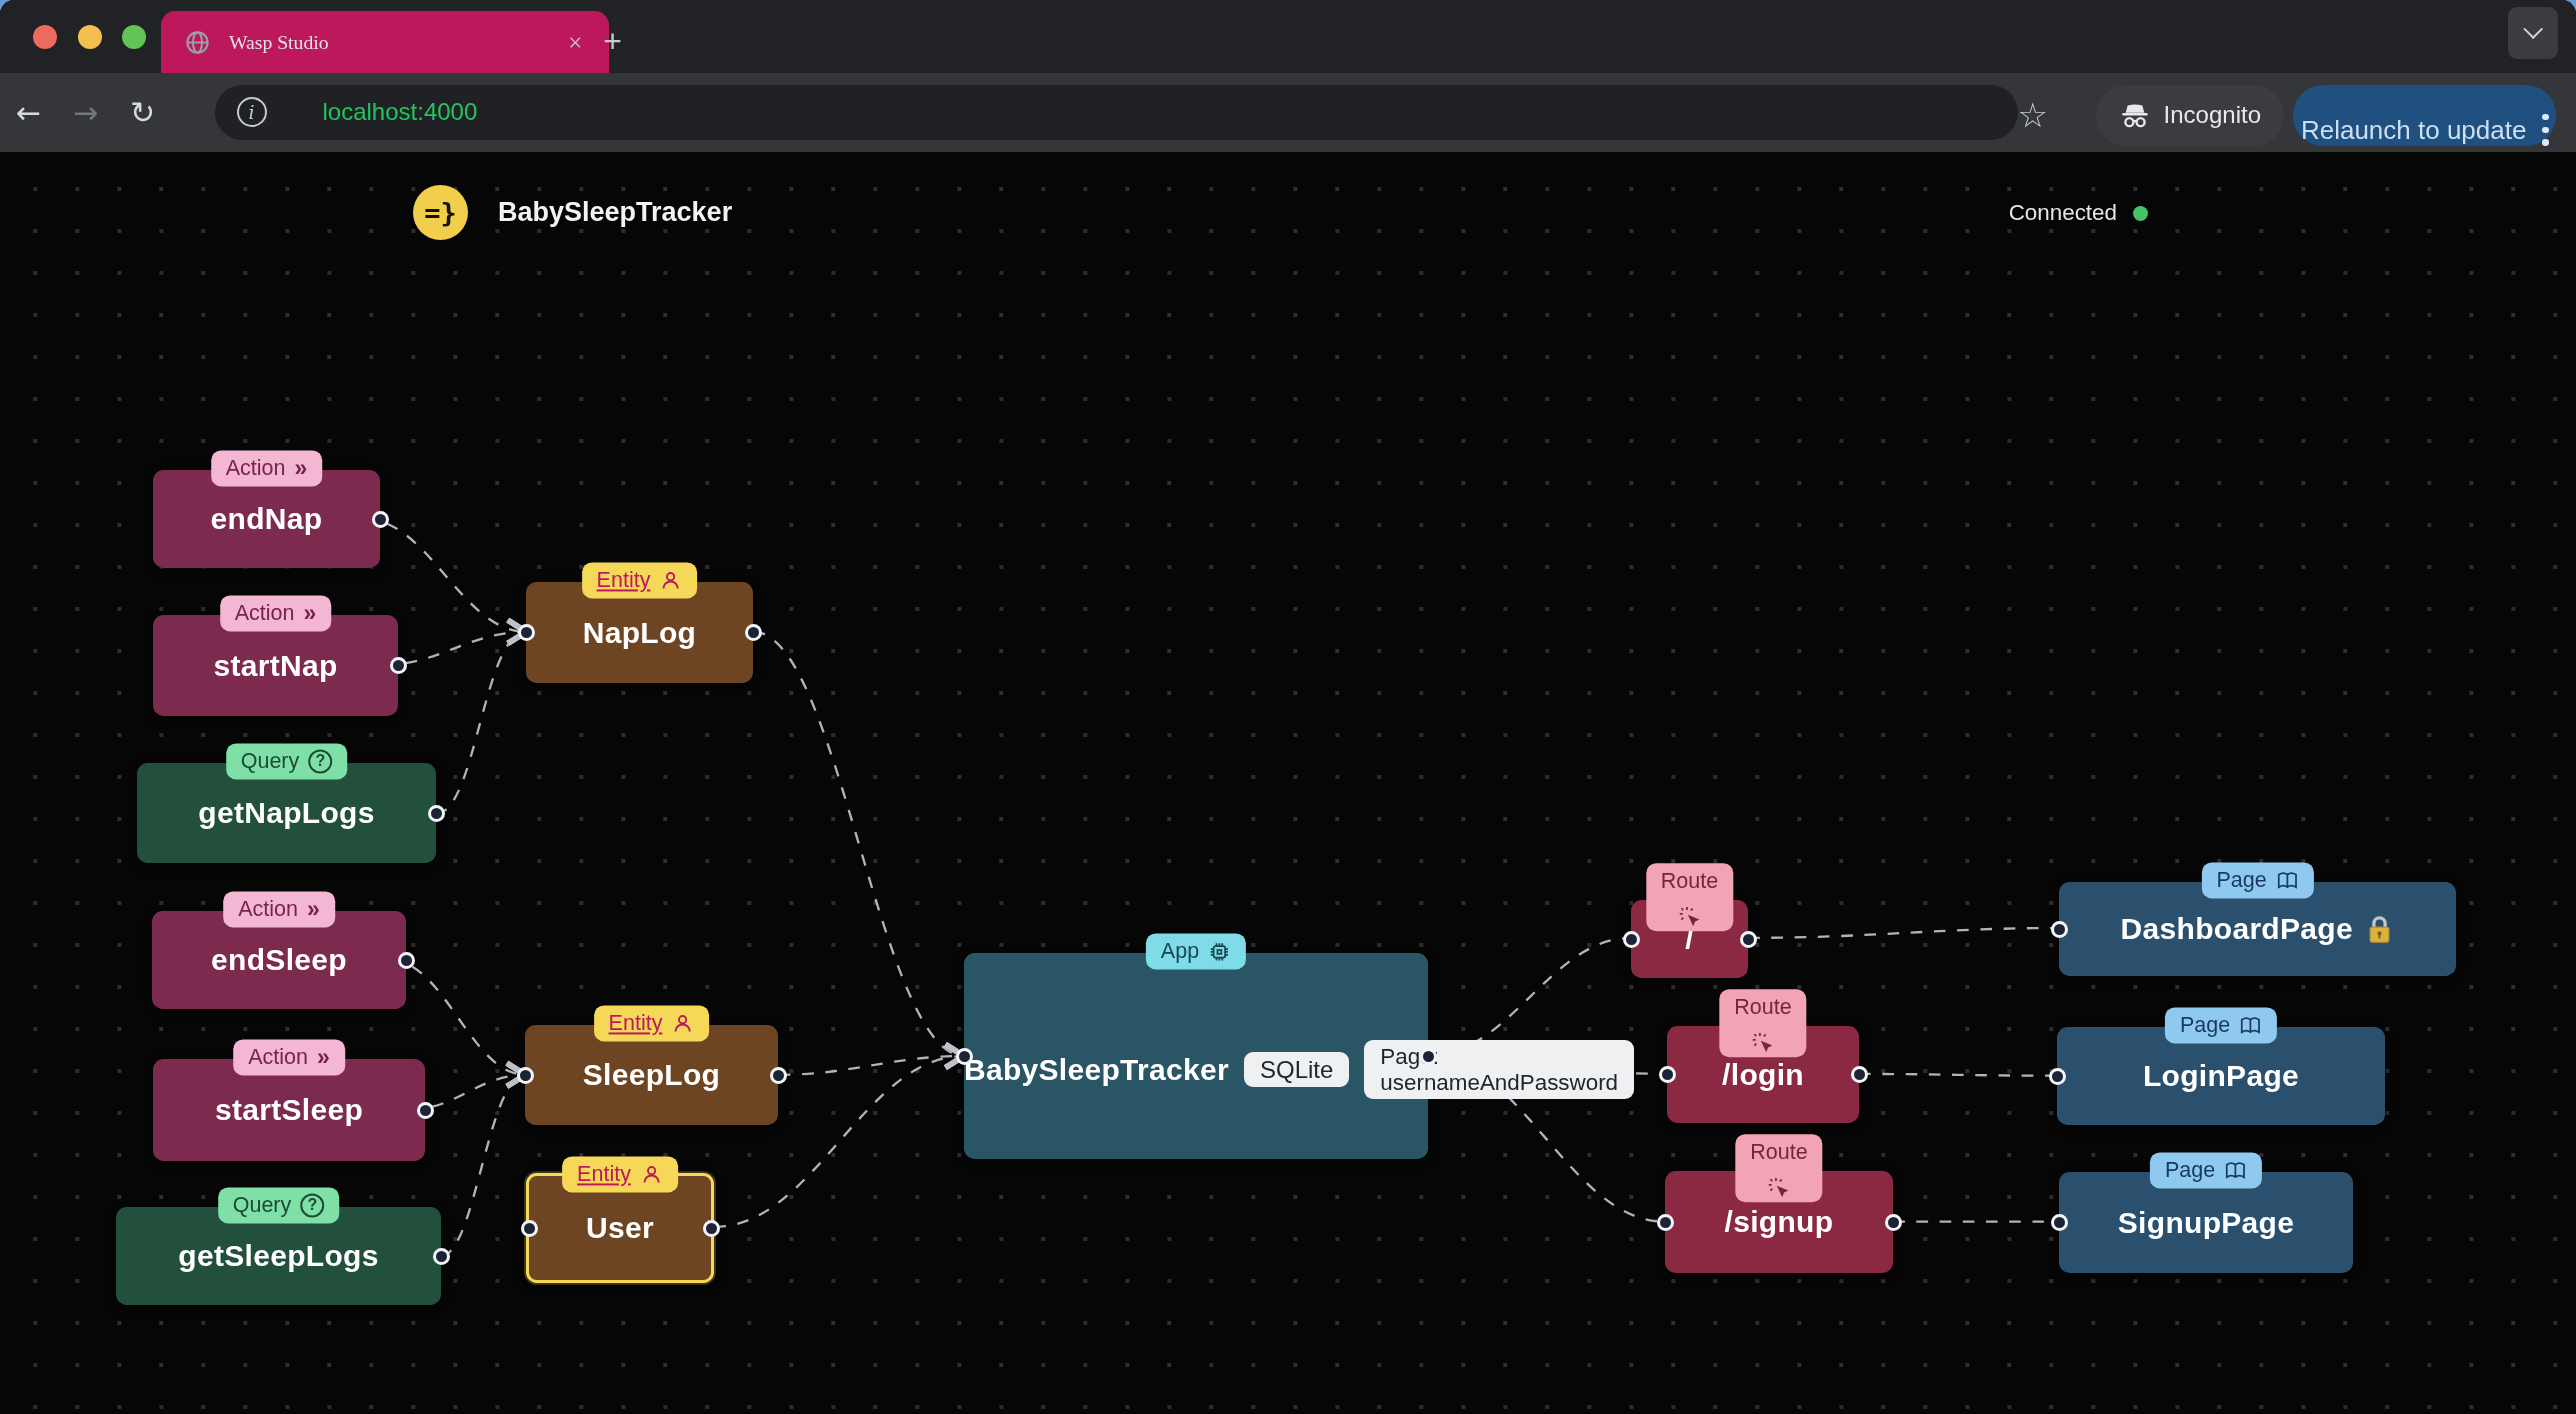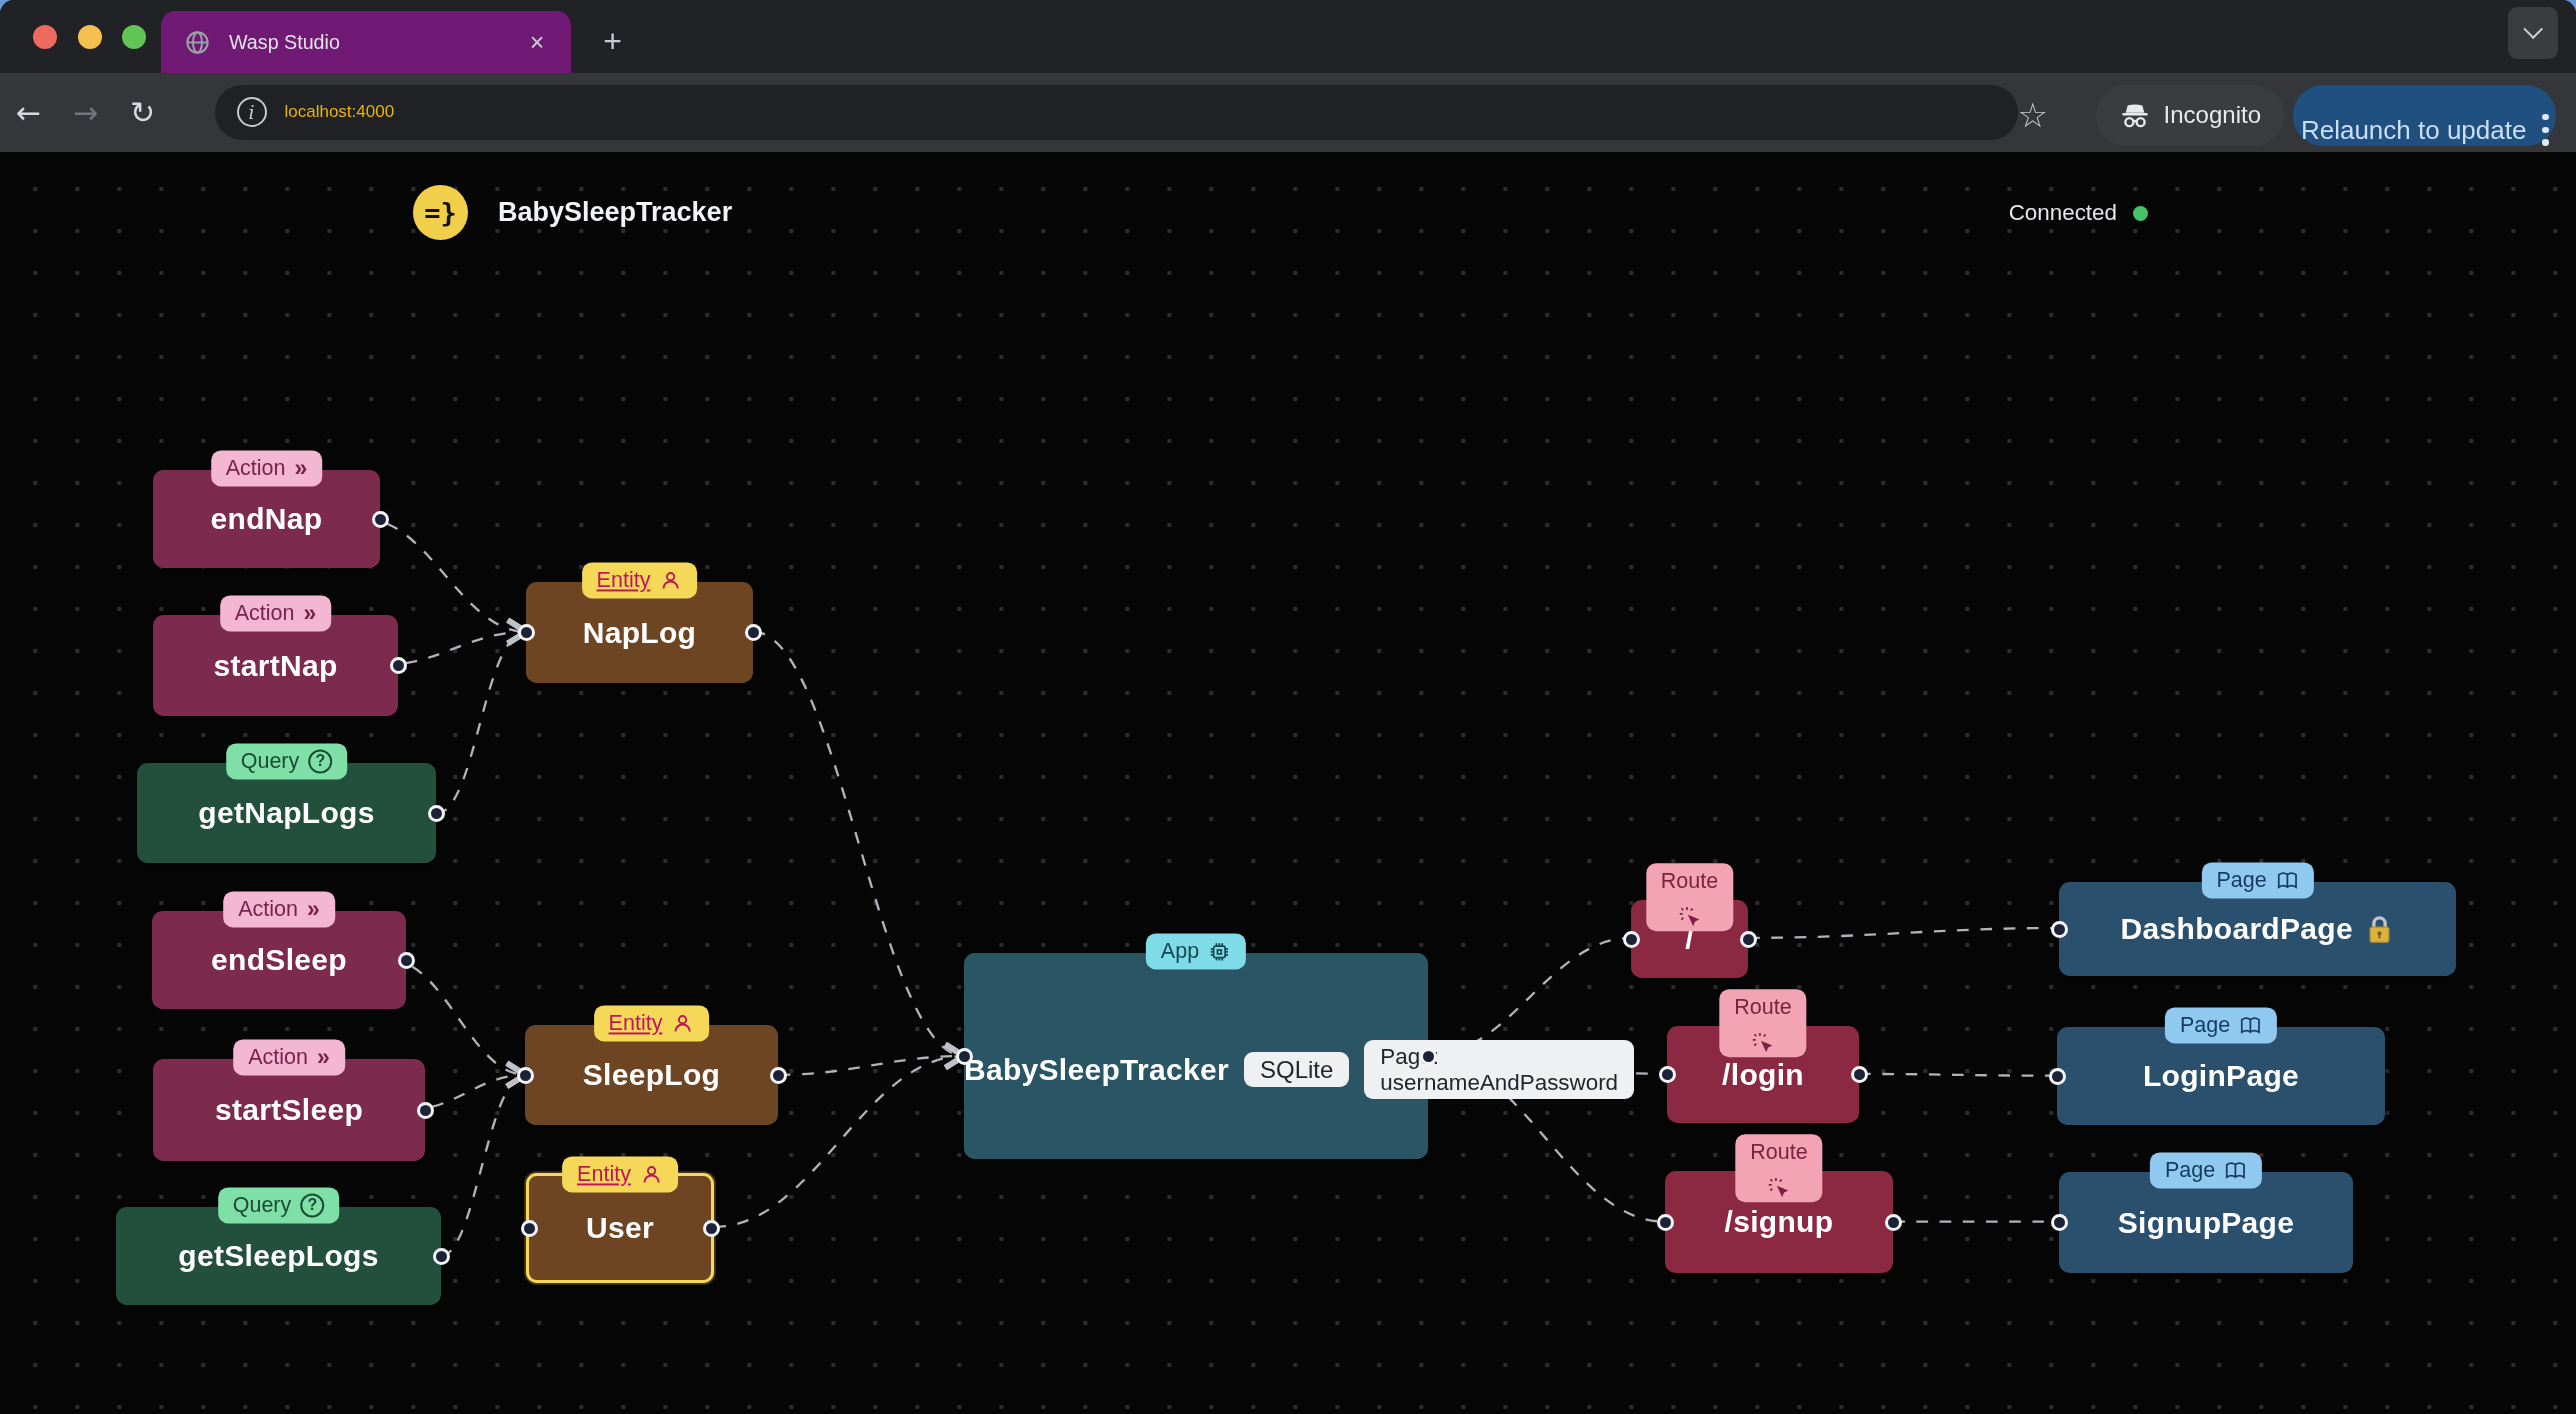--- a/index.html
+++ b/index.html
@@ -6,34 +6,34 @@
   html,body { width:2576px; height:1414px; background:#6a9bd8; font-family:"Liberation Sans", sans-serif; overflow:hidden; }
   .window { position:relative; width:2576px; height:1414px; background:#060607; border-radius:14.3px 14.3px 0 0; overflow:hidden; }
 
   
   .tabstrip { position:absolute; left:0; top:0; width:100%; height:73px; background:#212225; z-index:5; }
   .traffic { position:absolute; top:25px; left:33px; display:flex; gap:20.6px; }
   .tl { width:24px; height:24px; border-radius:50%; }
   .tl.red   { background:#ec6a5e; }
   .tl.yellow{ background:#f4bf4f; }
   .tl.green { background:#61c454; }
-  .tab { position:absolute; left:161px; top:10.7px; width:410px; height:63px; background:#701a75; border-radius:14.3px 14.3px 0 0; display:flex; align-items:center; padding:0 23px; gap:18px; }
+  .tab { position:absolute; left:161px; top:10.7px; width:448px; height:63px; background:#be185d; border-radius:14.3px 14.3px 0 0; display:flex; align-items:center; padding:0 23px; gap:18px;font-family:Liberation Serif, serif; }
   .favicon { width:27px; height:27px; flex:0 0 auto; }
   .tabtitle { font-size:19.7px; color:#e2e4e8; flex:1 1 auto; white-space:nowrap; overflow:hidden; }
   .tabclose { font-size:25px; color:#c8cbcf; line-height:1; padding:0 3.6px; cursor:default; }
   .newtab { position:absolute; left:591px; top:19.7px; width:43px; height:43px; color:#c8cbcf; font-size:32px; display:flex; align-items:center; justify-content:center; border-radius:50%; }
   .tabsearch { position:absolute; right:18px; top:7.2px; width:50px; height:52px; background:#3b3c40; border-radius:9px; display:flex; align-items:center; justify-content:center; }
   .chev { width:14.3px; height:14.3px; border-right:2.7px solid #cfd2d6; border-bottom:2.7px solid #cfd2d6; transform:rotate(45deg) translate(-2.7px,-2.7px); }
 
   .toolbar { position:absolute; left:0; top:73px; width:100%; height:79px; background:#35363a; z-index:5; display:flex; align-items:center; }
   .navic { font-size:30px; color:#d6d9dd; width:57px; text-align:center; font-family:"DejaVu Sans", sans-serif; }
   .navic.dim { color:#73767a; }
   .urlbar { position:absolute; left:215px; top:11.6px; width:1803px; height:55px; background:#202124; border-radius:28px; display:flex; align-items:center; padding:0 21.5px; gap:18px; }
   .infoic { width:30px; height:30px; border:2.2px solid #c6c9cd; border-radius:50%; color:#c6c9cd; font-size:19px; display:flex; align-items:center; justify-content:center; font-family:"DejaVu Serif", serif; font-style:italic; flex:0 0 auto; }
-  .urltext { font-size:17px; color:#eab308; }
+  .urltext { font-size:24px; color:#22c55e;margin-left:38px; }
   .star { position:absolute; right:528px; top:21.5px; font-size:34px; color:#c6c9cd; font-family:"DejaVu Sans", sans-serif; }
   .incog { position:absolute; right:292px; top:11.6px; height:61px; padding:0 23px; background:#3b3c40; border-radius:30px; display:flex; align-items:center; gap:12.5px; color:#e7e9ec; font-size:24px; }
   .relaunch { position:absolute; right:19.7px; top:11.6px; width:263px; height:61px; background:#20507f; border-radius:30px; display:flex; align-items:flex-end; justify-content:center; gap:16px; color:#cbdff5; font-size:26px; font-weight:500; }
   .kebab { display:flex; flex-direction:column; gap:6.3px; }
   .kebab i { width:6.3px; height:6.3px; border-radius:50%; background:#dce9fb; display:block; }
 
   
   .stage { position:absolute; left:0; top:152px; width:2576px; height:1262px; background:#060607;
     background-image:radial-gradient(circle, #2d2d30 2.1px, transparent 2.5px);
     background-size:42px 42px; background-position:14.3px 16px; z-index:0; }

